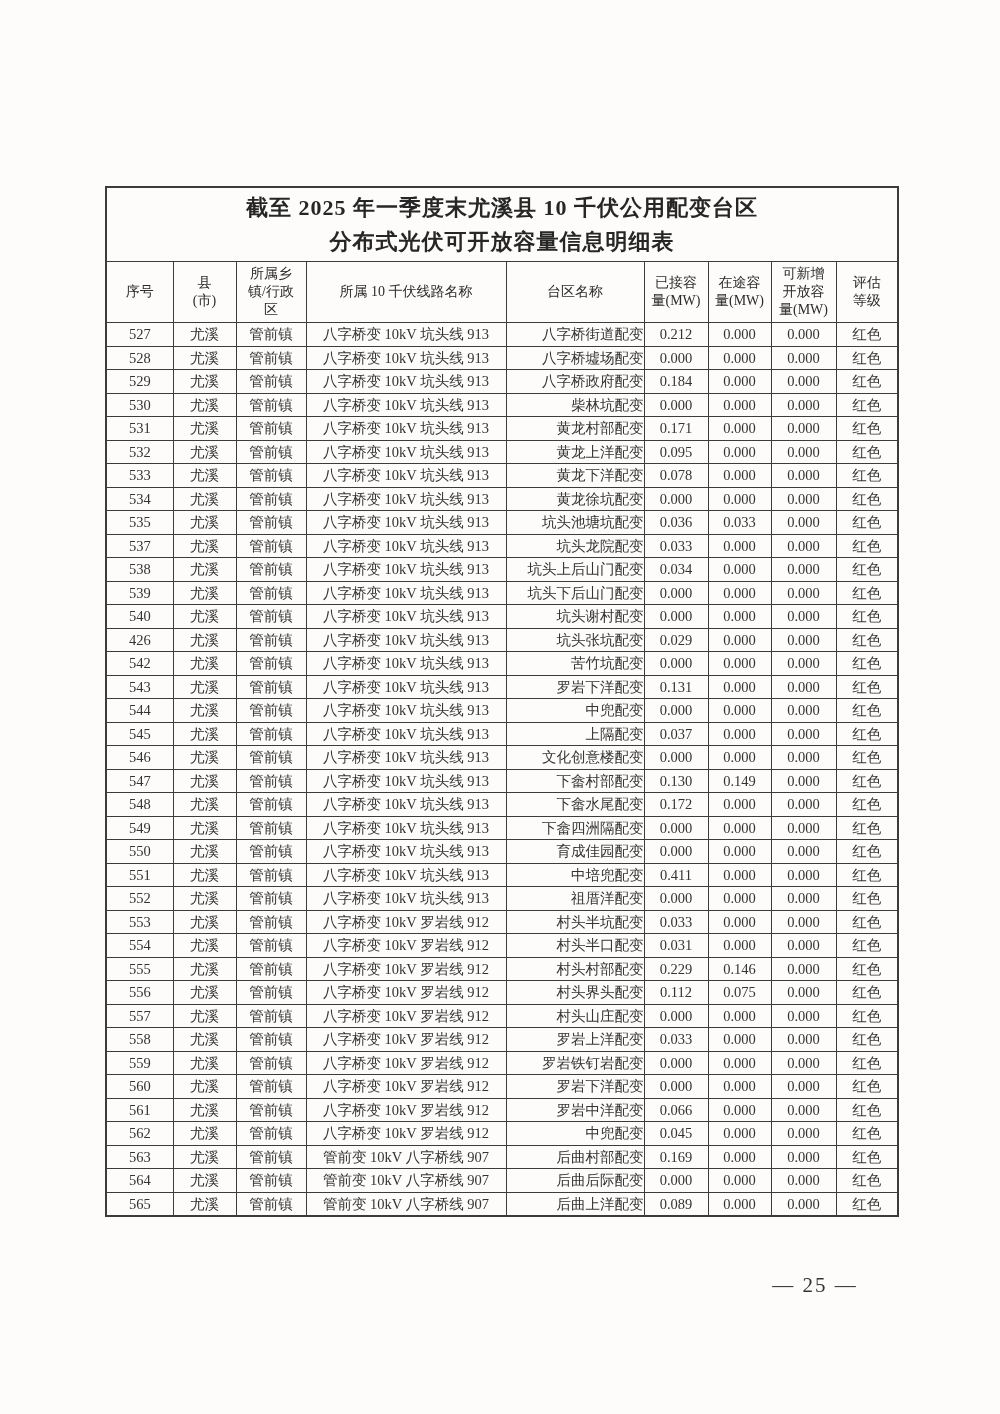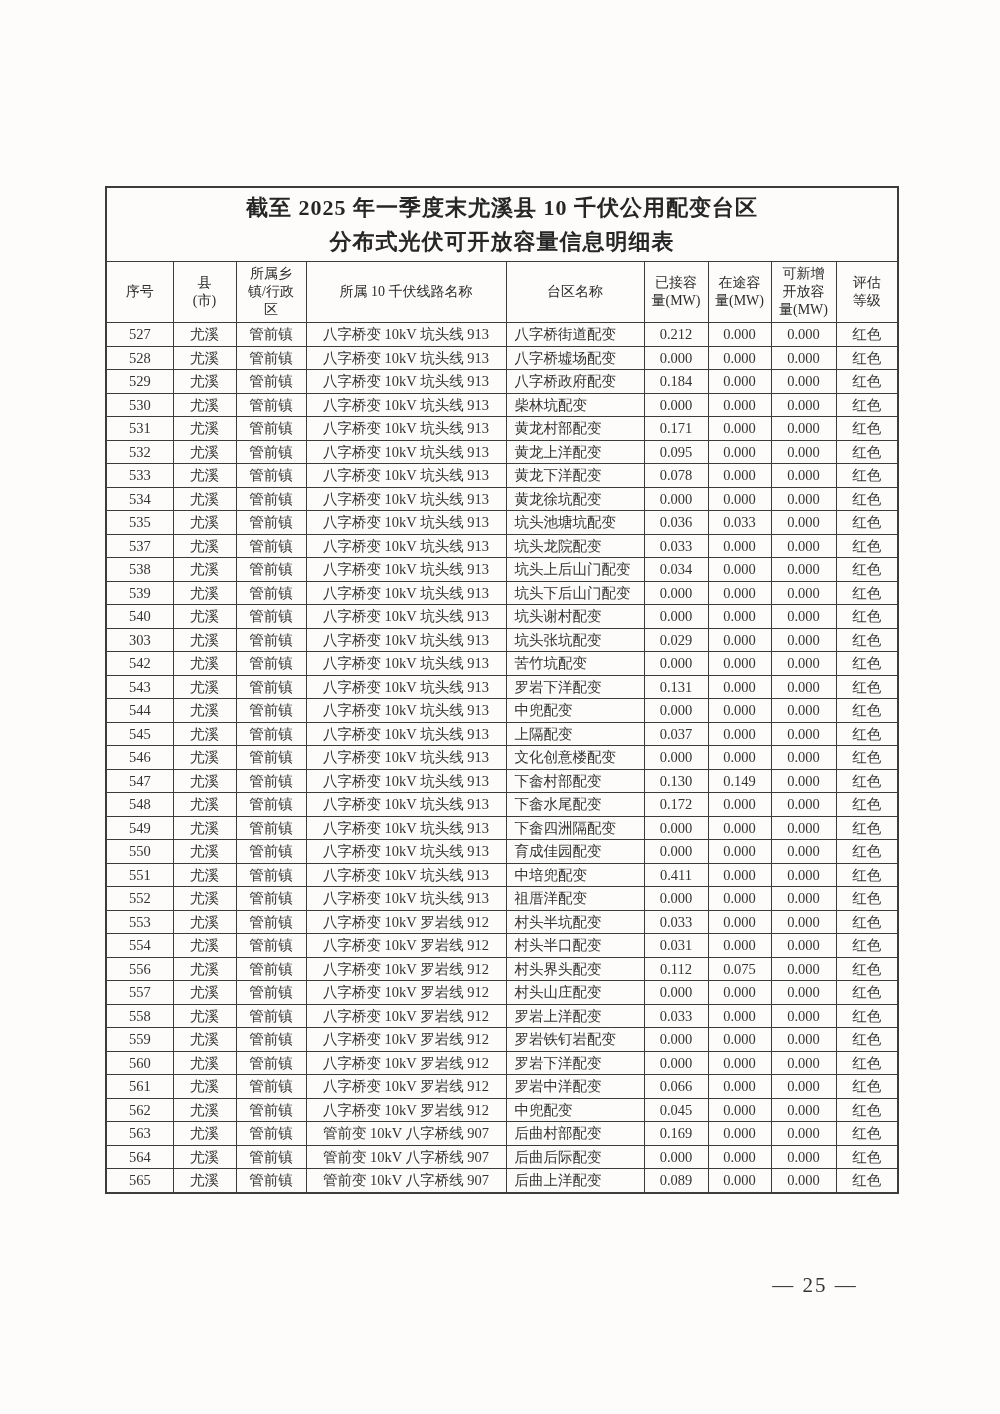--- a/index.html
+++ b/index.html
@@ -55,21 +55,21 @@
   tbody td {
     height: 22.5px;
     font-size: 14.5px;
     line-height: 22px;
     text-align: center;
     vertical-align: middle;
     white-space: nowrap;
     color: #333333;
   }
   tbody td.col-station-name {
-    text-align: left;
+    text-align: right;
     padding-left: 8px;
   }
   .page-number {
     position: absolute;
     left: 735px;
     top: 1262px;
     width: 160px;
     text-align: center;
     font-size: 21px;
     letter-spacing: 2px;
@@ -258,21 +258,21 @@
           <td class="col-county">尤溪</td>
           <td class="col-township">管前镇</td>
           <td class="col-line-name">八字桥变 10kV 坑头线 913</td>
           <td class="col-station-name">坑头谢村配变</td>
           <td class="col-connected-capacity-mw">0.000</td>
           <td class="col-in-transit-capacity-mw">0.000</td>
           <td class="col-new-open-capacity-mw">0.000</td>
           <td class="col-grade">红色</td>
         </tr>
         <tr>
-          <td class="col-seq">303</td>
+          <td class="col-seq">426</td>
           <td class="col-county">尤溪</td>
           <td class="col-township">管前镇</td>
           <td class="col-line-name">八字桥变 10kV 坑头线 913</td>
           <td class="col-station-name">坑头张坑配变</td>
           <td class="col-connected-capacity-mw">0.029</td>
           <td class="col-in-transit-capacity-mw">0.000</td>
           <td class="col-new-open-capacity-mw">0.000</td>
           <td class="col-grade">红色</td>
         </tr>
         <tr>
@@ -408,20 +408,31 @@
           <td class="col-grade">红色</td>
         </tr>
         <tr>
           <td class="col-seq">554</td>
           <td class="col-county">尤溪</td>
           <td class="col-township">管前镇</td>
           <td class="col-line-name">八字桥变 10kV 罗岩线 912</td>
           <td class="col-station-name">村头半口配变</td>
           <td class="col-connected-capacity-mw">0.031</td>
           <td class="col-in-transit-capacity-mw">0.000</td>
+          <td class="col-new-open-capacity-mw">0.000</td>
+          <td class="col-grade">红色</td>
+        </tr>
+        <tr>
+          <td class="col-seq">555</td>
+          <td class="col-county">尤溪</td>
+          <td class="col-township">管前镇</td>
+          <td class="col-line-name">八字桥变 10kV 罗岩线 912</td>
+          <td class="col-station-name">村头村部配变</td>
+          <td class="col-connected-capacity-mw">0.229</td>
+          <td class="col-in-transit-capacity-mw">0.146</td>
           <td class="col-new-open-capacity-mw">0.000</td>
           <td class="col-grade">红色</td>
         </tr>
         <tr>
           <td class="col-seq">556</td>
           <td class="col-county">尤溪</td>
           <td class="col-township">管前镇</td>
           <td class="col-line-name">八字桥变 10kV 罗岩线 912</td>
           <td class="col-station-name">村头界头配变</td>
           <td class="col-connected-capacity-mw">0.112</td>

